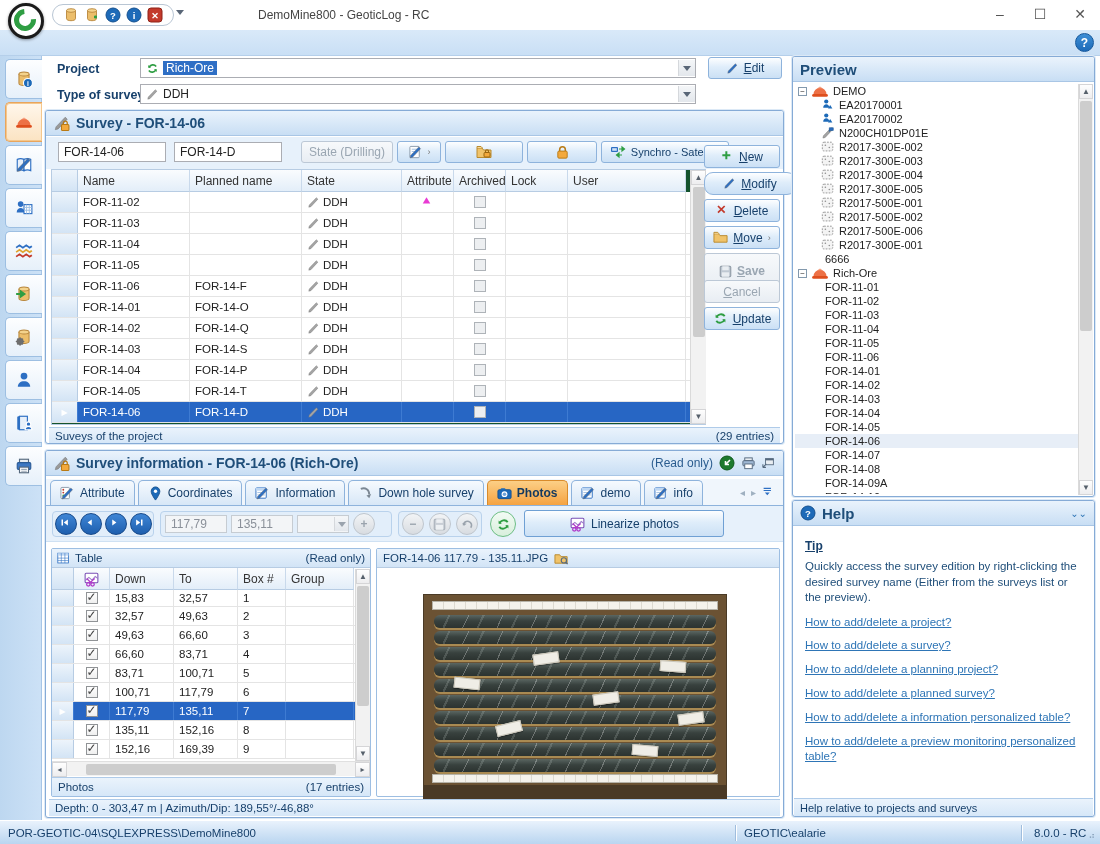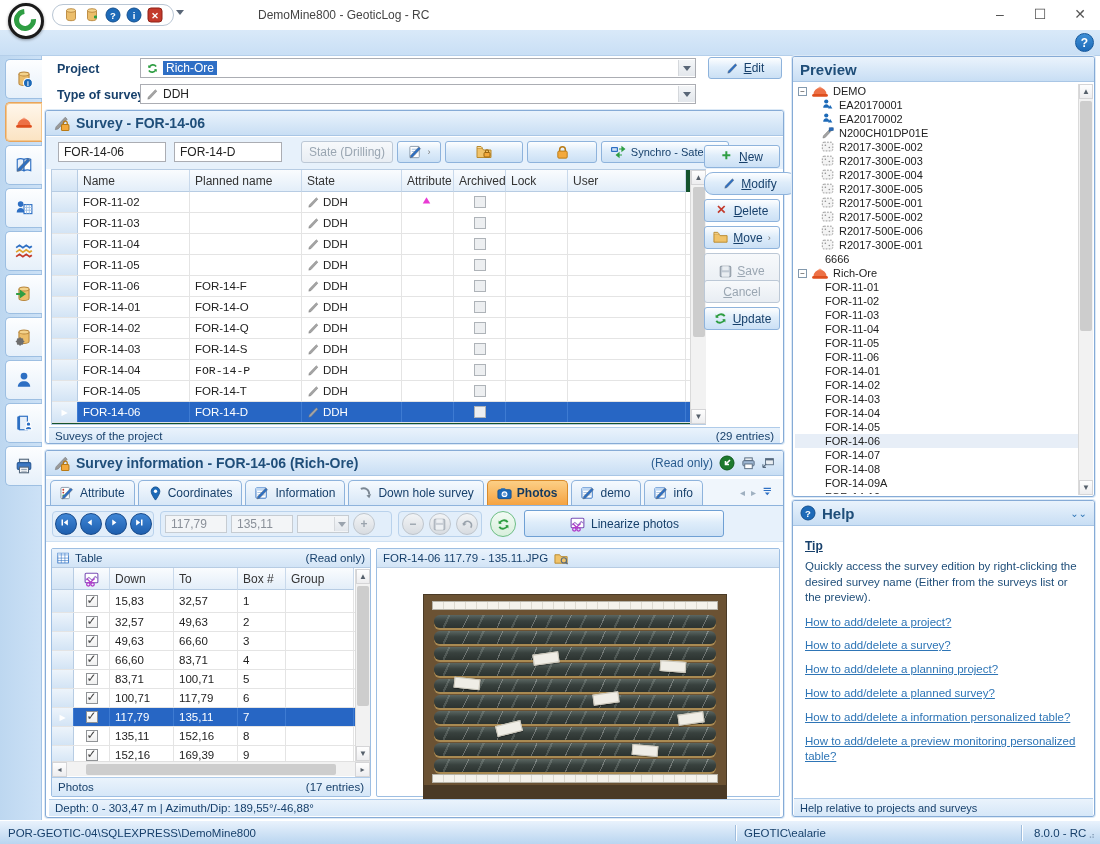--- a/index.html
+++ b/index.html
@@ -495,21 +495,21 @@
           <div class="td" style="width: 52px; justify-content: center;"></div>
           <div class="td" style="width: 52px; justify-content: center;">
             <span class="cb dis"></span>
           </div>
           <div class="td" style="width: 62px;"></div>
           <div class="td" style="width: 118px;"></div>
         </div>
         <div class="trow">
           <div class="td rowhdr" style="width: 26px;"></div>
           <div class="td" style="width: 112px;">FOR-14-04</div>
-          <div class="td" style="width: 112px; font-family: Liberation Mono, monospace;">FOR-14-P</div>
+          <div class="td" style="width: 112px;">FOR-14-P</div>
           <div class="td" style="width: 100px;">
             <span class="ic">
               <svg width="13" height="13" viewBox="0 0 16 16">
                 <path d="M2.2 13.8l2.6-.7 8.6-9.2-1.9-1.8-8.7 9.1z" fill="#A5A5A5" stroke="#6f6f6f" stroke-width=".5"></path>
               </svg>
             </span>
             <span style="margin-left: 3px;">DDH</span>
           </div>
           <div class="td" style="width: 52px; justify-content: center;"></div>
           <div class="td" style="width: 52px; justify-content: center;">
@@ -597,21 +597,21 @@
     <button class="btn abs" style="left: 658px; top: 115px; width: 76px; height: 23px;">
       <span class="ic">
         <svg width="15" height="15" viewBox="0 0 16 16">
           <path d="M1 4h5l1.5 2H15v7H1z" fill="#F0C36A" stroke="#B98A2E"></path>
           <path d="M1 4V2.5h4L6.5 4" fill="#F7DA9C" stroke="#B98A2E"></path>
         </svg>
       </span>
       <span class="mn">Move</span>
       <span style="color: rgb(119, 119, 119); font-size: 9px;">›</span>
     </button>
-    <button class="btn abs disabled" style="left: 658px; top: 142px; width: 76px; height: 36px;">
+    <button class="btn abs disabled" style="left: 658px; top: 142px; width: 76px; height: 36px; font-weight: bold;">
       <span class="ic">
         <svg width="13" height="13" viewBox="0 0 16 16">
           <rect x="1.5" y="1.5" width="13" height="13" rx="1" fill="#BFC8D2" stroke="#76828F"></rect>
           <rect x="4" y="1.5" width="8" height="5" fill="#E9EDF1"></rect>
           <rect x="3.5" y="9" width="9" height="5.5" fill="#E9EDF1"></rect>
         </svg>
       </span>
       <span class="mn">Save</span>
     </button>
     <button class="btn abs disabled" style="left: 658px; top: 169px; width: 76px; height: 23px;">
@@ -860,21 +860,21 @@
               <path d="M6 12.5L11 8M8 12.5L3.5 8" stroke="#B03BC9" stroke-width="1.1"></path>
             </svg>
           </span>
         </div>
         <div class="th" style="width: 64px;">Down</div>
         <div class="th" style="width: 64px;">To</div>
         <div class="th" style="width: 48px;">Box #</div>
         <div class="th" style="width: 68px;">Group</div>
       </div>
     <div id="info-rows">
-        <div class="trow" style="height: 23px;">
+        <div class="trow" style="height: 17px;">
           <div class="td rowhdr" style="width: 22px;"></div>
           <div class="td" style="width: 36px; justify-content: center;">
             <span class="cb checked"></span>
           </div>
           <div class="td" style="width: 64px;">15,83</div>
           <div class="td" style="width: 64px;">32,57</div>
           <div class="td" style="width: 48px;">1</div>
           <div class="td" style="width: 68px;"></div>
         </div>
         <div class="trow" style="height: 19px;">

